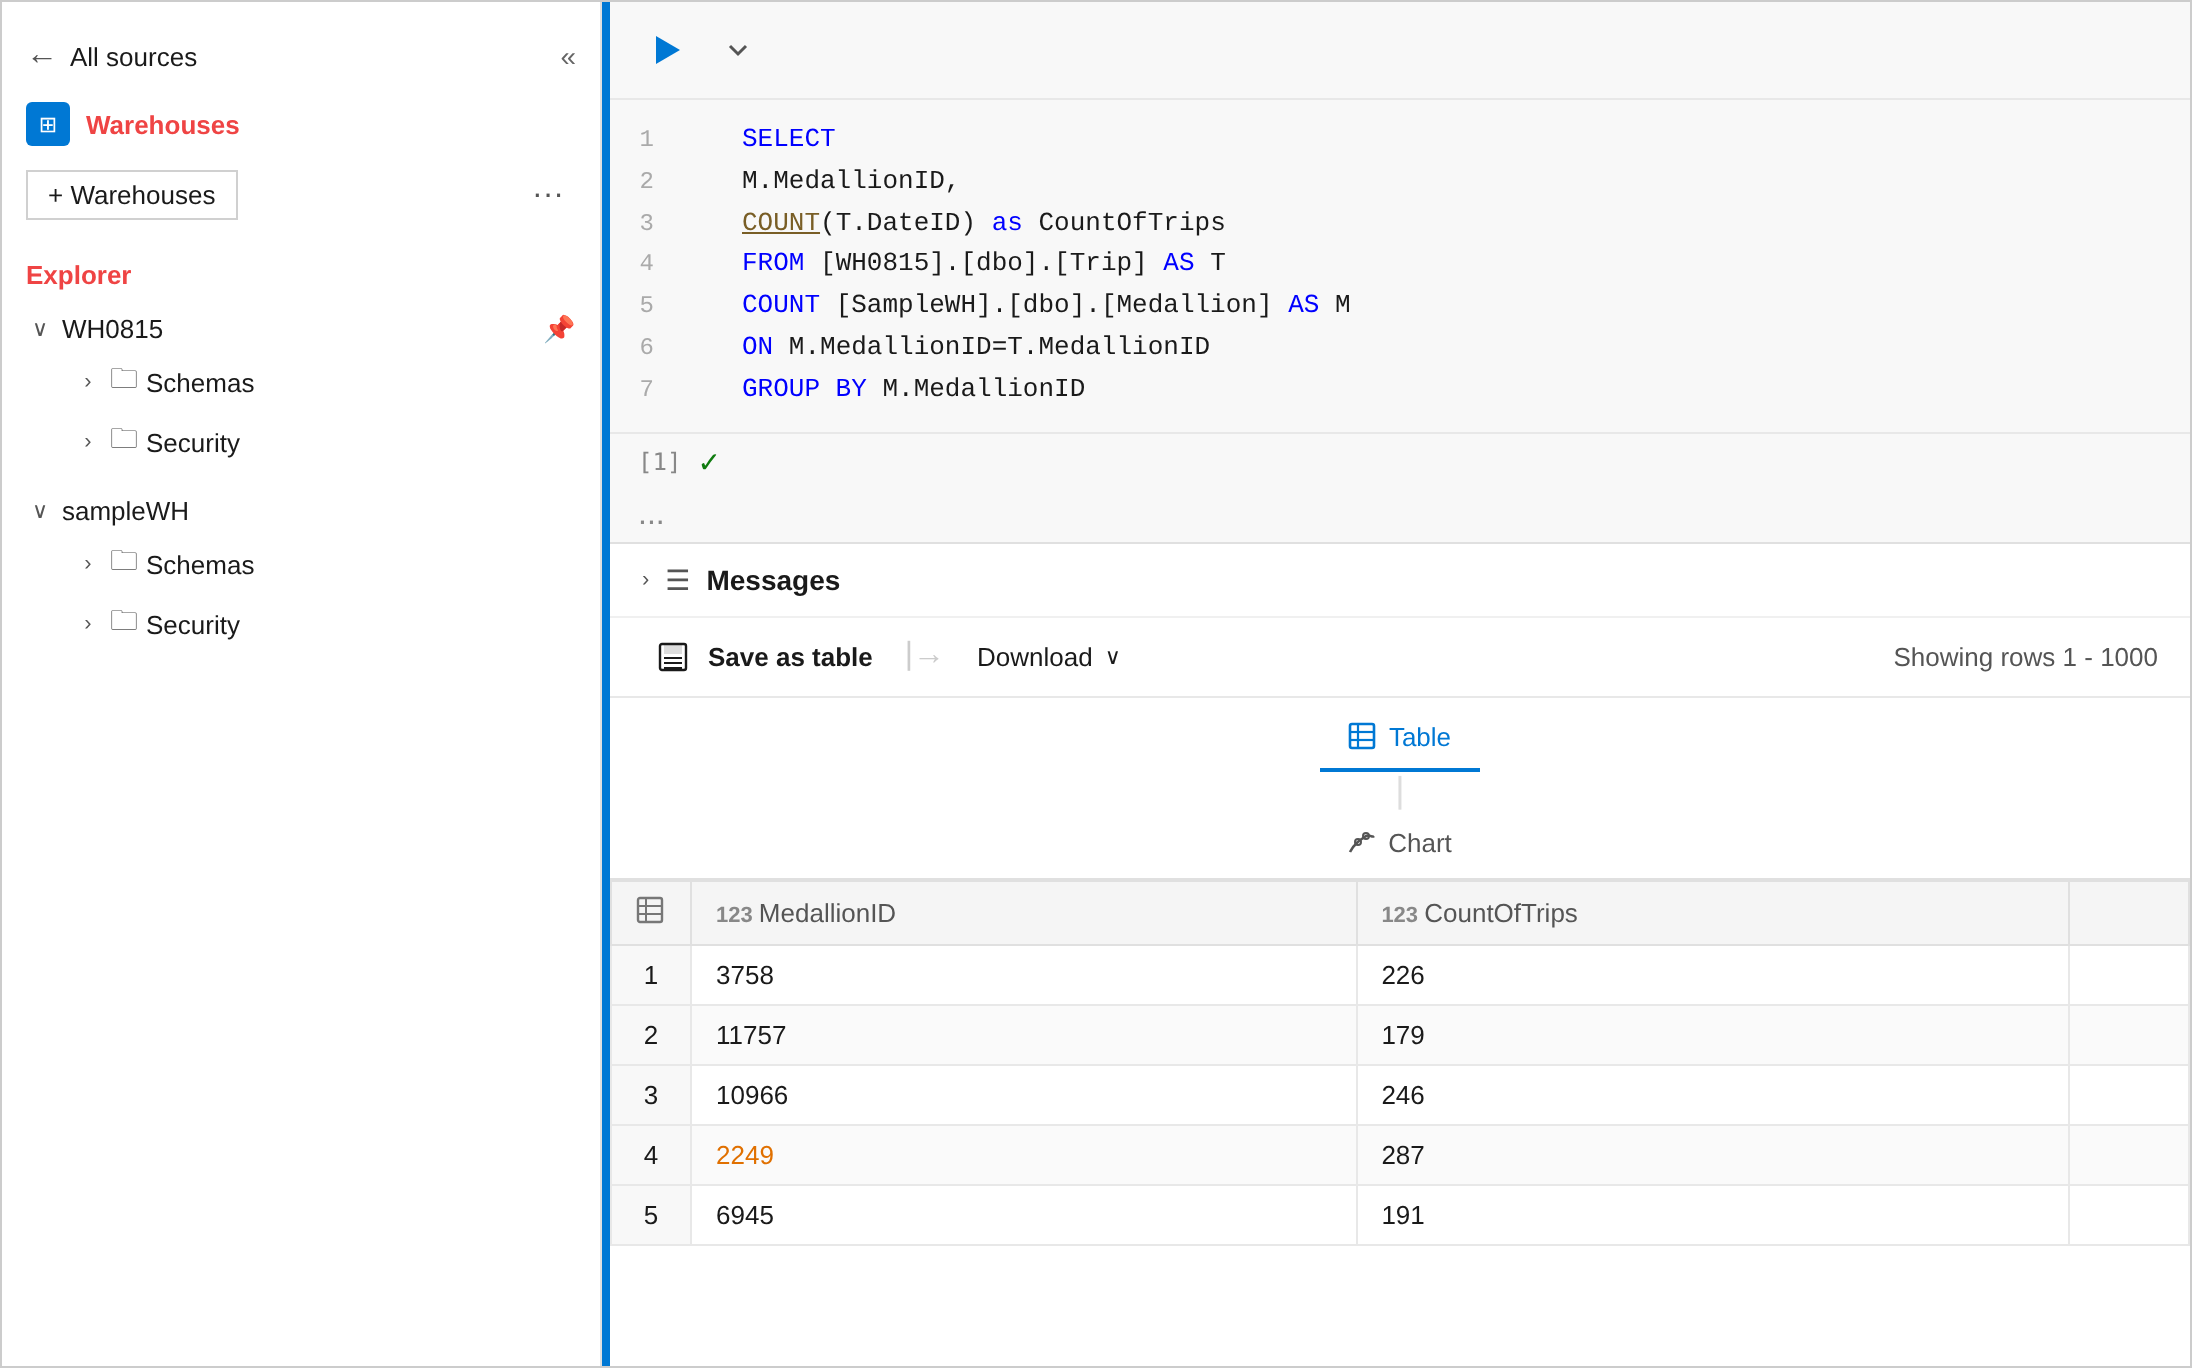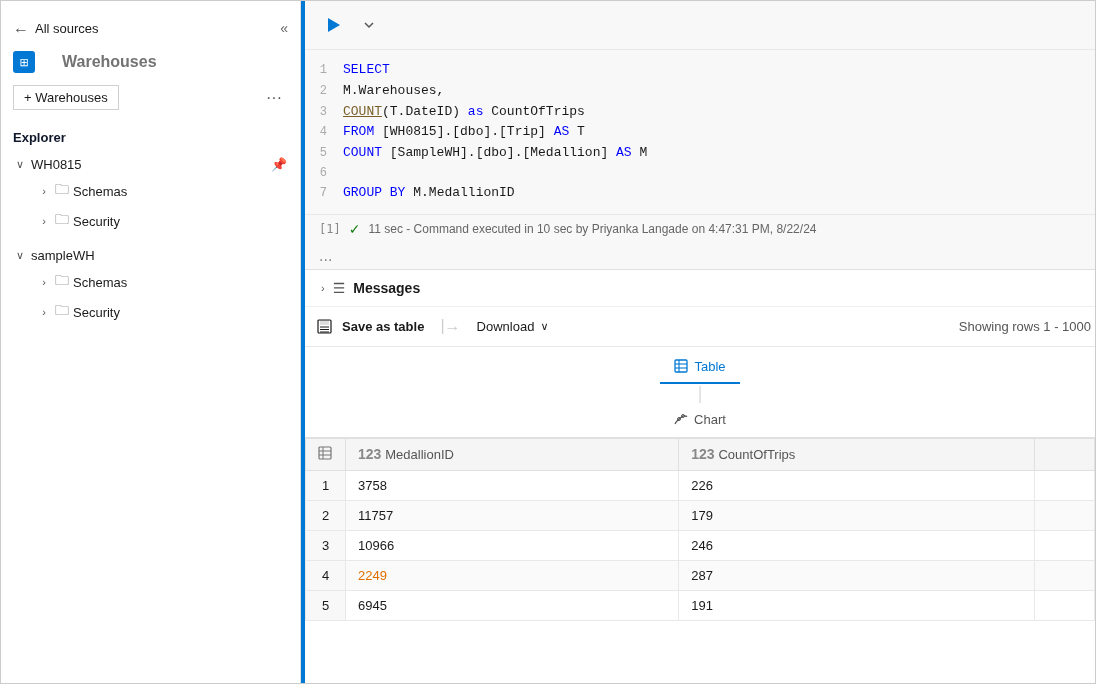--- a/index.html
+++ b/index.html
@@ -75,24 +75,23 @@
       background: #0078d4;
       display: inline-flex;
       align-items: center;
       justify-content: center;
       border-radius: 3px;
       color: white;
       font-size: 11px;
     }
 
     .warehouses-title {
-      font-size: 16px;
+      font-size: 13px;
       font-weight: 600;
-      color: #737373;
-      margin-left: 19px;
+      color: #ef4444;
     }
 
     .add-warehouse-row {
       padding: 4px 12px 14px 12px;
       display: flex;
       align-items: center;
       justify-content: space-between;
     }
 
     .add-warehouse-btn {
@@ -114,21 +113,21 @@
       cursor: pointer;
       font-size: 16px;
       color: #555;
       padding: 2px 6px;
     }
 
     .explorer-label {
       font-size: 13px;
       font-weight: 700;
       padding: 6px 12px 8px 12px;
-      color: #0f172a;
+      color: #ef4444;
     }
 
     
     .tree-section {
       padding: 0 6px;
     }
 
     .tree-item {
       display: flex;
       align-items: center;
@@ -261,20 +260,21 @@
       text-align: right;
       padding-right: 16px;
       color: #aaa;
       font-size: 12px;
       user-select: none;
       flex-shrink: 0;
     }
 
     .code-content {
       color: #1a1a1a;
+      margin-left: 28px;
     }
 
     .kw { color: #0000ff; font-weight: 500; }       
     .fn { color: #795e26; text-decoration: underline; }
 
     
     .status-row {
       display: flex;
       align-items: center;
       gap: 8px;
@@ -336,21 +336,21 @@
       font-size: 14px;
       font-weight: 600;
       color: #1a1a1a;
     }
 
     
     .table-toolbar {
       display: flex;
       align-items: center;
       gap: 0;
-      padding: 8px 4px;
+      padding: 8px 16px;
       border-bottom: 1px solid #e8e8e8;
     }
 
     .save-table-btn {
       display: flex;
       align-items: center;
       gap: 6px;
       background: none;
       border: none;
       cursor: pointer;
@@ -445,21 +445,21 @@
 
     .data-table tr:nth-child(odd) td {
       background: #fff;
     }
 
     .data-table tr:nth-child(even) td {
       background: #fafafa;
     }
 
     .num-indicator {
-      font-size: 14px;
+      font-size: 11px;
       color: #888;
       font-weight: 600;
     }
 
     .row-num-cell {
       color: #888;
       background: #f8f8f8 !important;
       text-align: center;
       width: 40px;
     }
@@ -559,47 +559,47 @@
         </button>
       </div>
 
       <div class="code-editor">
         <div class="code-line">
           <span class="line-num">1</span>
           <span class="code-content"><span class="kw">SELECT</span></span>
         </div>
         <div class="code-line">
           <span class="line-num">2</span>
-          <span class="code-content">M.Warehouses,</span>
+          <span class="code-content">M.MedallionID,</span>
         </div>
         <div class="code-line">
           <span class="line-num">3</span>
           <span class="code-content"><span class="fn">COUNT</span>(T.DateID) <span class="kw">as</span> CountOfTrips</span>
         </div>
         <div class="code-line">
           <span class="line-num">4</span>
           <span class="code-content"><span class="kw">FROM</span> [WH0815].[dbo].[Trip] <span class="kw">AS</span> T</span>
         </div>
         <div class="code-line">
           <span class="line-num">5</span>
           <span class="code-content"><span class="kw">COUNT</span> [SampleWH].[dbo].[Medallion] <span class="kw">AS</span> M</span>
         </div>
         <div class="code-line">
           <span class="line-num">6</span>
+          <span class="code-content"><span class="kw">ON</span> M.MedallionID=T.MedallionID</span>
         </div>
         <div class="code-line">
           <span class="line-num">7</span>
           <span class="code-content"><span class="kw">GROUP BY</span> M.MedallionID</span>
         </div>
       </div>
 
       <div class="status-row">
         <span class="status-num">[1]</span>
         <span class="check-icon">✓</span>
-        <span>11 sec - Command executed in 10 sec by Priyanka Langade on 4:47:31 PM, 8/22/24</span>
       </div>
 
       <div class="dots-row">...</div>
 
       <div class="results-area">
 
         <div class="messages-header">
           <span class="messages-chevron">›</span>
           <span class="messages-icon">☰</span>
           <span class="messages-label">Messages</span>

